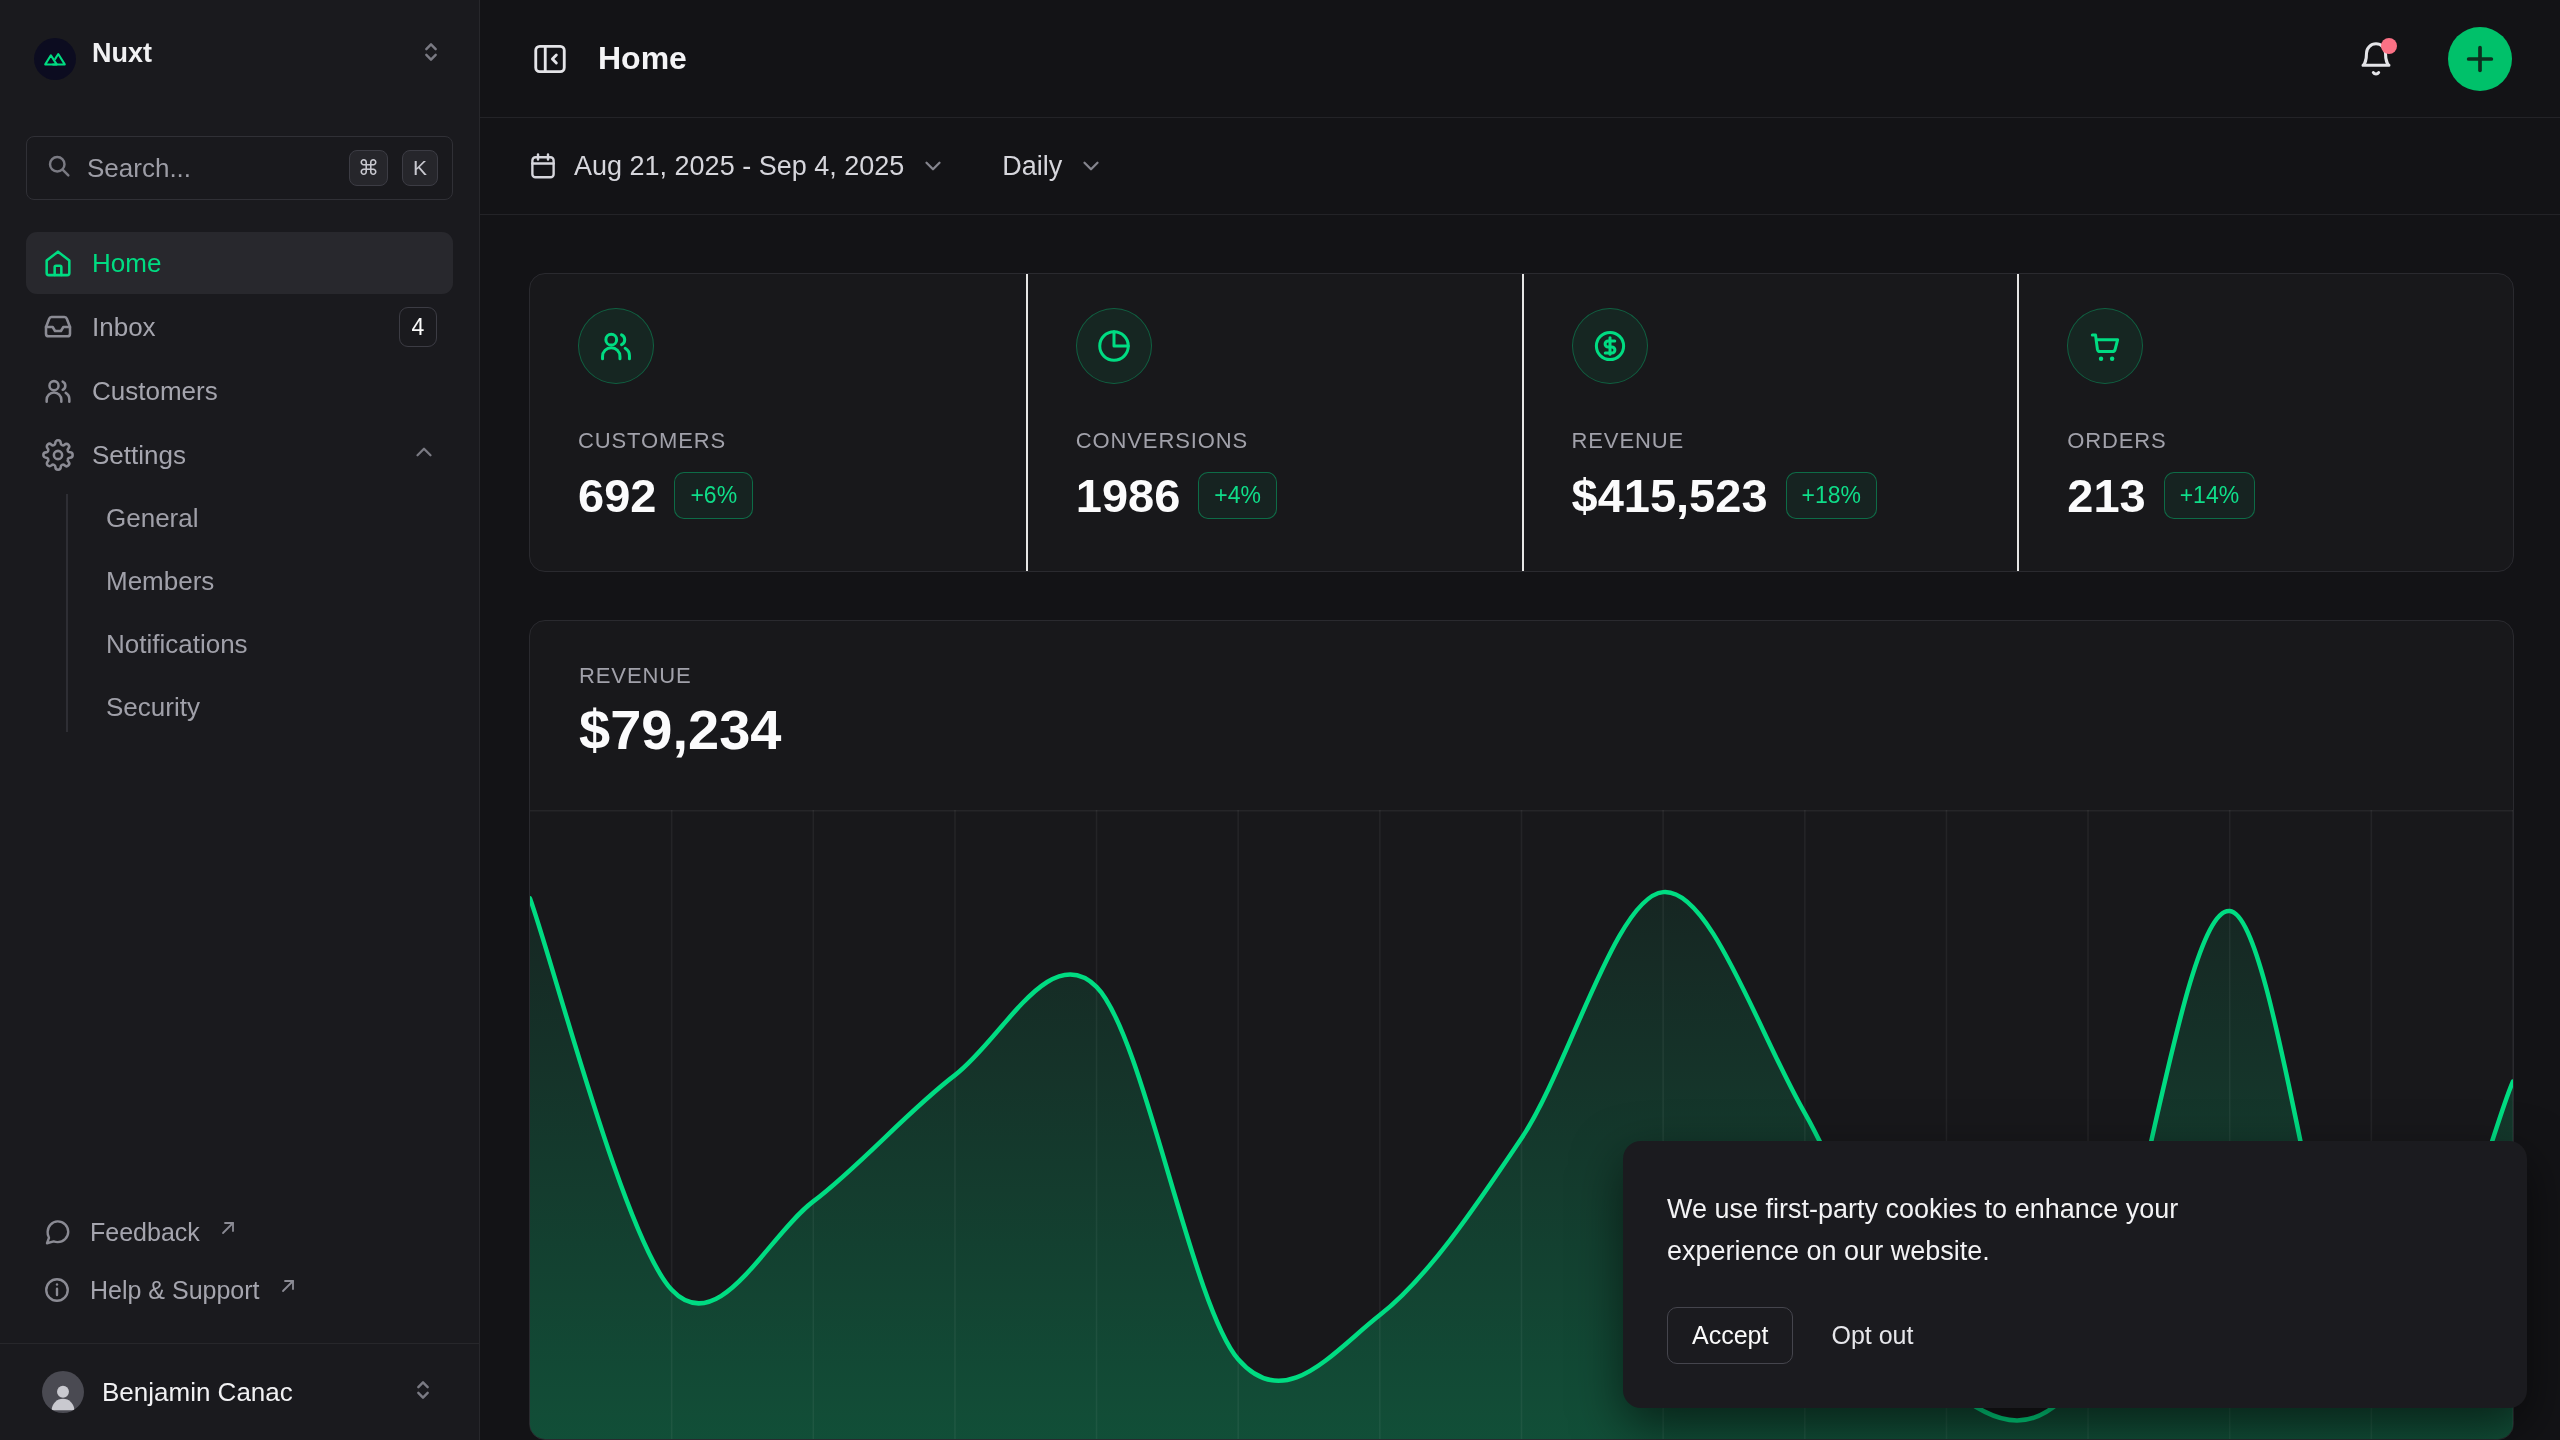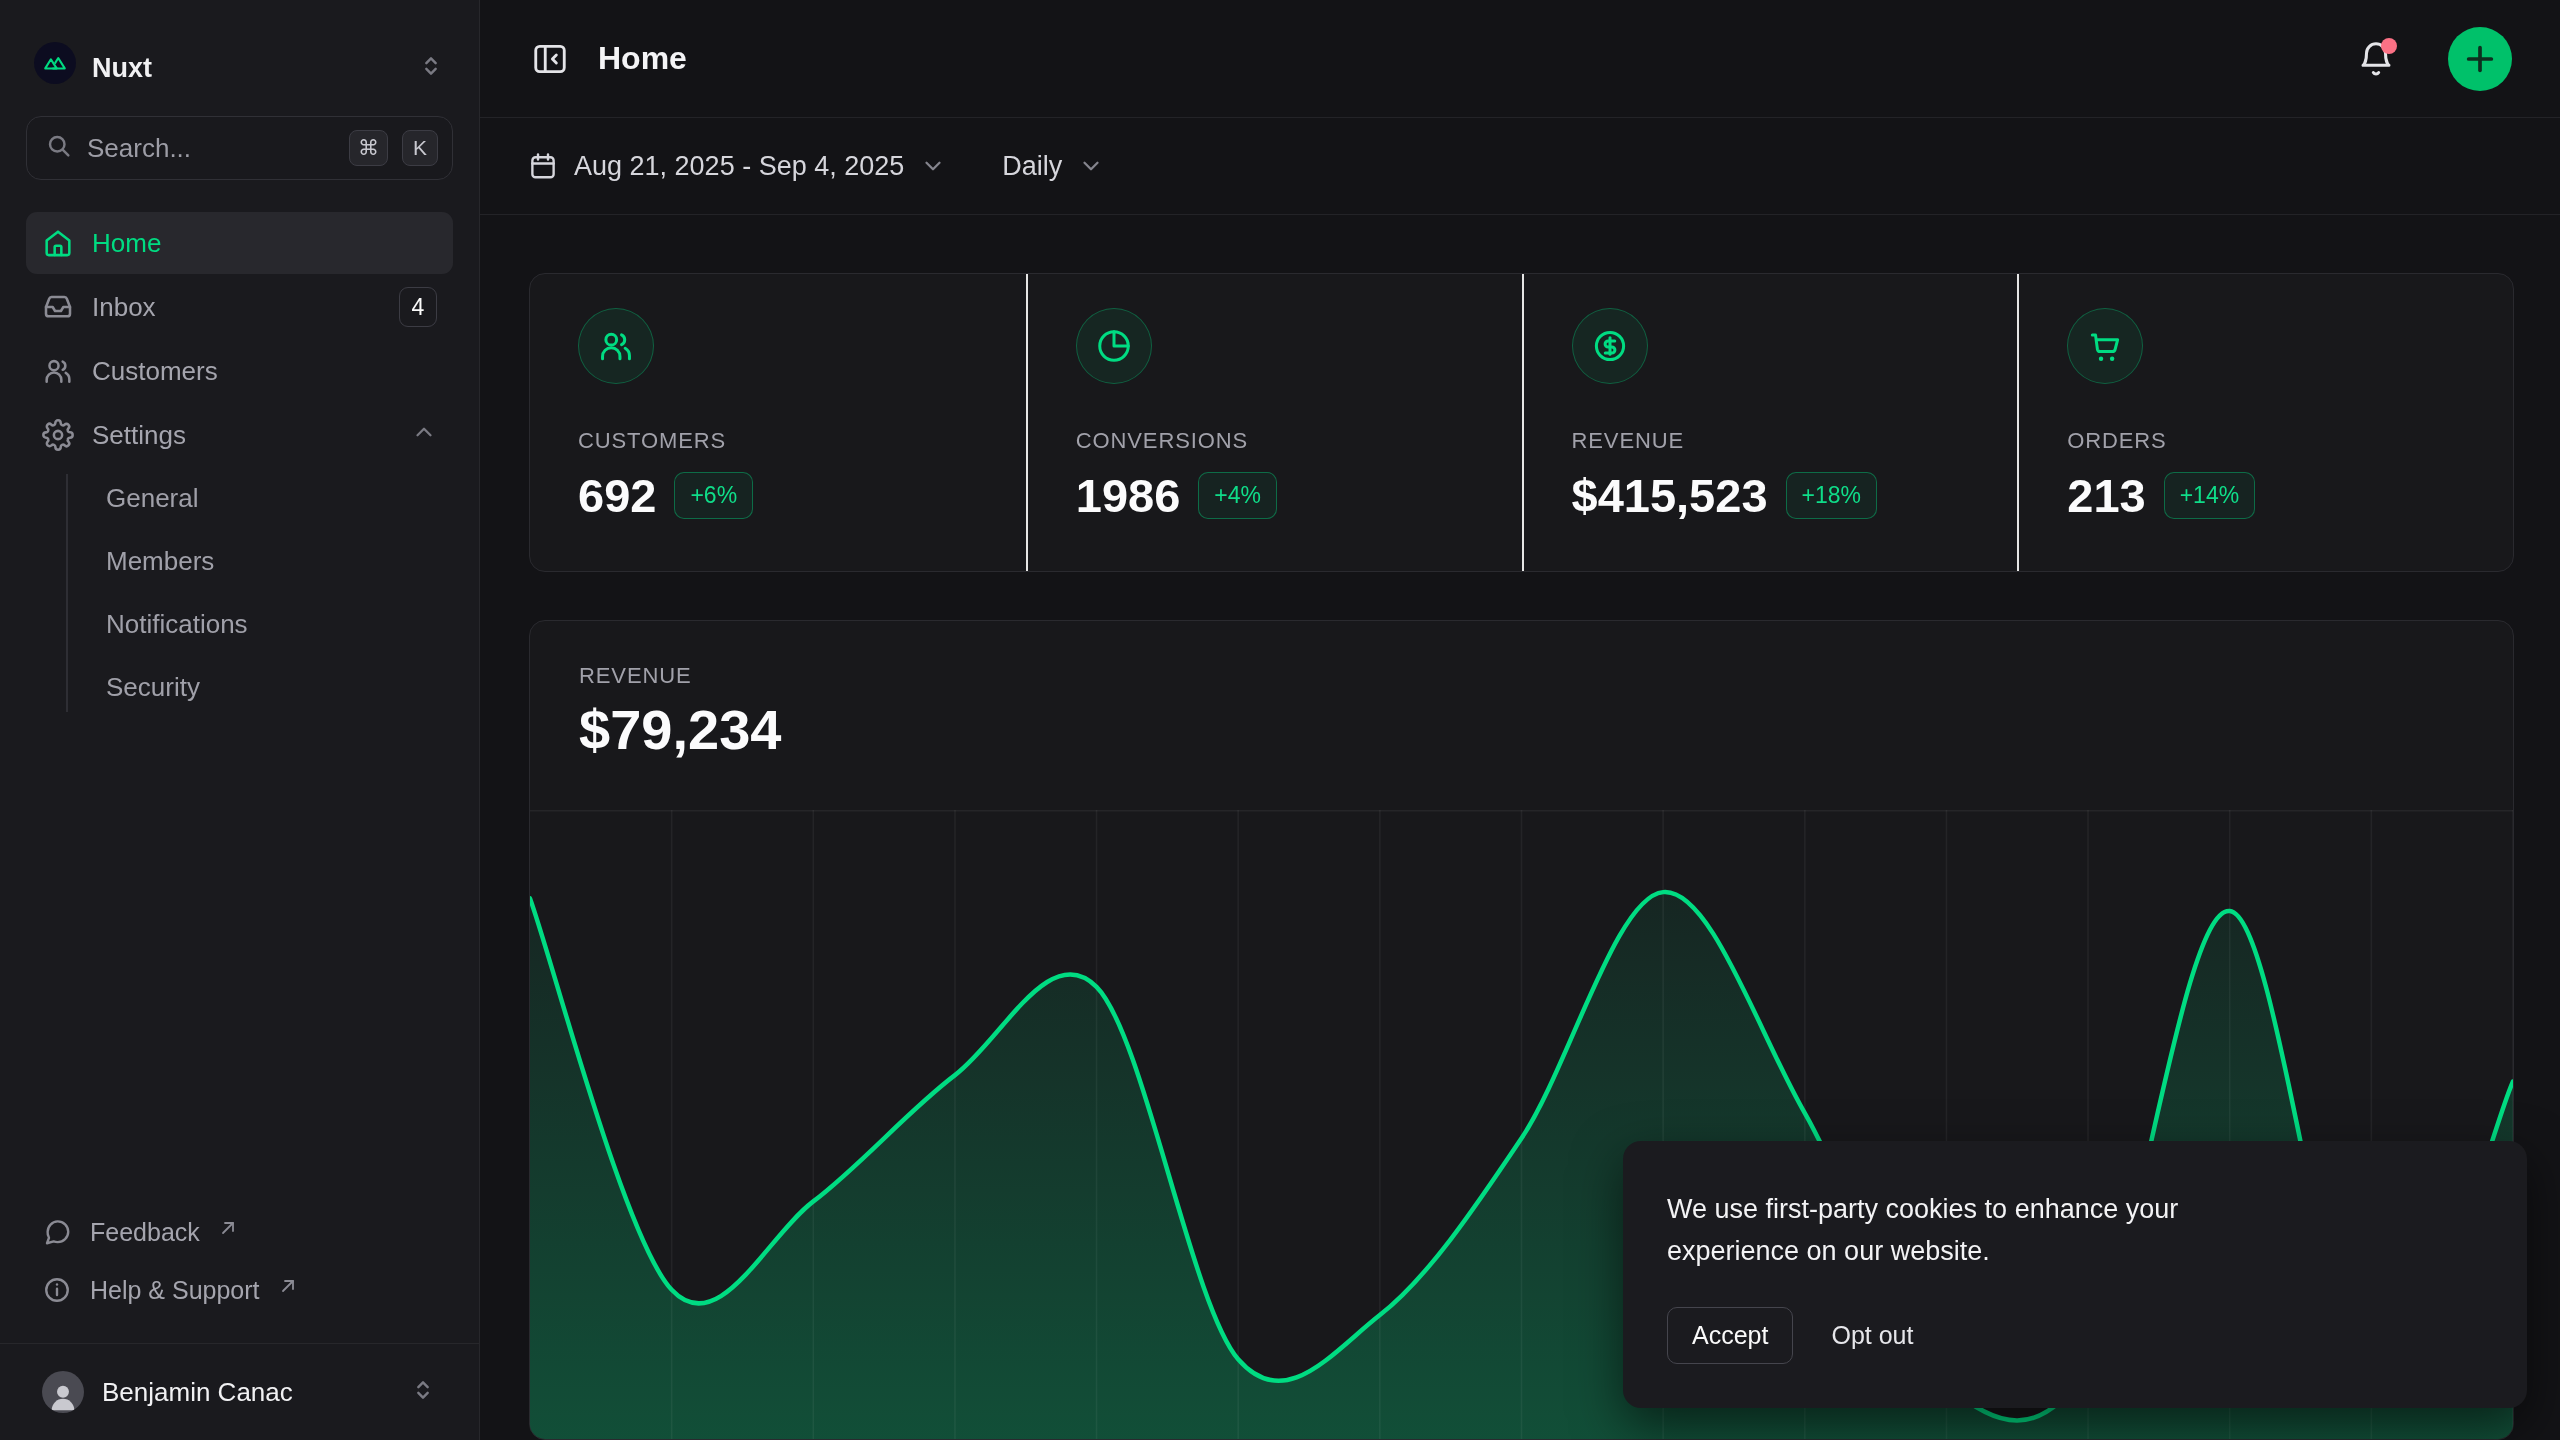--- a/index.html
+++ b/index.html
@@ -3,28 +3,28 @@
 <meta charset="utf-8">
 <style>
   * { margin:0; padding:0; box-sizing:border-box; }
   html,body { width:2560px; height:1440px; overflow:hidden; background:#131316;
     font-family:"Liberation Sans", sans-serif; color:#ececf0; }
   .app { display:flex; width:2560px; height:1440px; }
 
   
   .sidebar { width:480px; min-width:480px; height:100%; background:#1a1a1e;
     border-right:1px solid #27272b; display:flex; flex-direction:column; padding:0 26px; }
-  .logo-row { margin-top:38px; height:46px; display:flex; align-items:flex-end; gap:16px;
+  .logo-row { margin-top:38px; height:46px; display:flex; align-items:flex-start; gap:16px;
     padding:0 8px; cursor:pointer; }
   .logo-chip { width:42px; height:42px; border-radius:50%; background:#0c0c20;
     display:flex; align-items:center; justify-content:center; }
   .brand-name { font-size:27px; font-weight:600; color:#f1f1f3; flex:1; }
   .muted-ic { color:#7a7a83; }
-  .search { margin-top:32px; height:64px; border:1px solid #303036; background:#19191d;
-    border-radius:15px; display:flex; align-items:center; padding:0 14px 0 18px; gap:14px; cursor:text; }
+  .search { margin-top:52px; height:64px; border:1px solid #303036; background:#19191d;
+    border-radius:8px; display:flex; align-items:center; padding:0 14px 0 18px; gap:14px; cursor:text; }
   .search .ph { color:#9d9da6; font-size:26px; flex:1; }
   .kbd { min-width:36px; height:36px; padding:0 8px; border:1px solid #3c3c44; background:#26262b;
     border-radius:8px; color:#c8c8cf; font-size:21px; display:flex; align-items:center; justify-content:center; }
   .nav { margin-top:32px; display:flex; flex-direction:column; gap:2px; }
   .nav-item { height:62px; border-radius:11px; display:flex; align-items:center; gap:18px;
     padding:0 16px; color:#a5a5ae; font-size:26px; cursor:pointer; }
   .nav-item .ic { width:32px; height:32px; color:#8b8b94; display:flex; }
   .nav-item.active { background:#28282d; color:#00DC82; }
   .nav-item.active .ic { color:#00DC82; }
   .nav-item .lbl { flex:1; }

